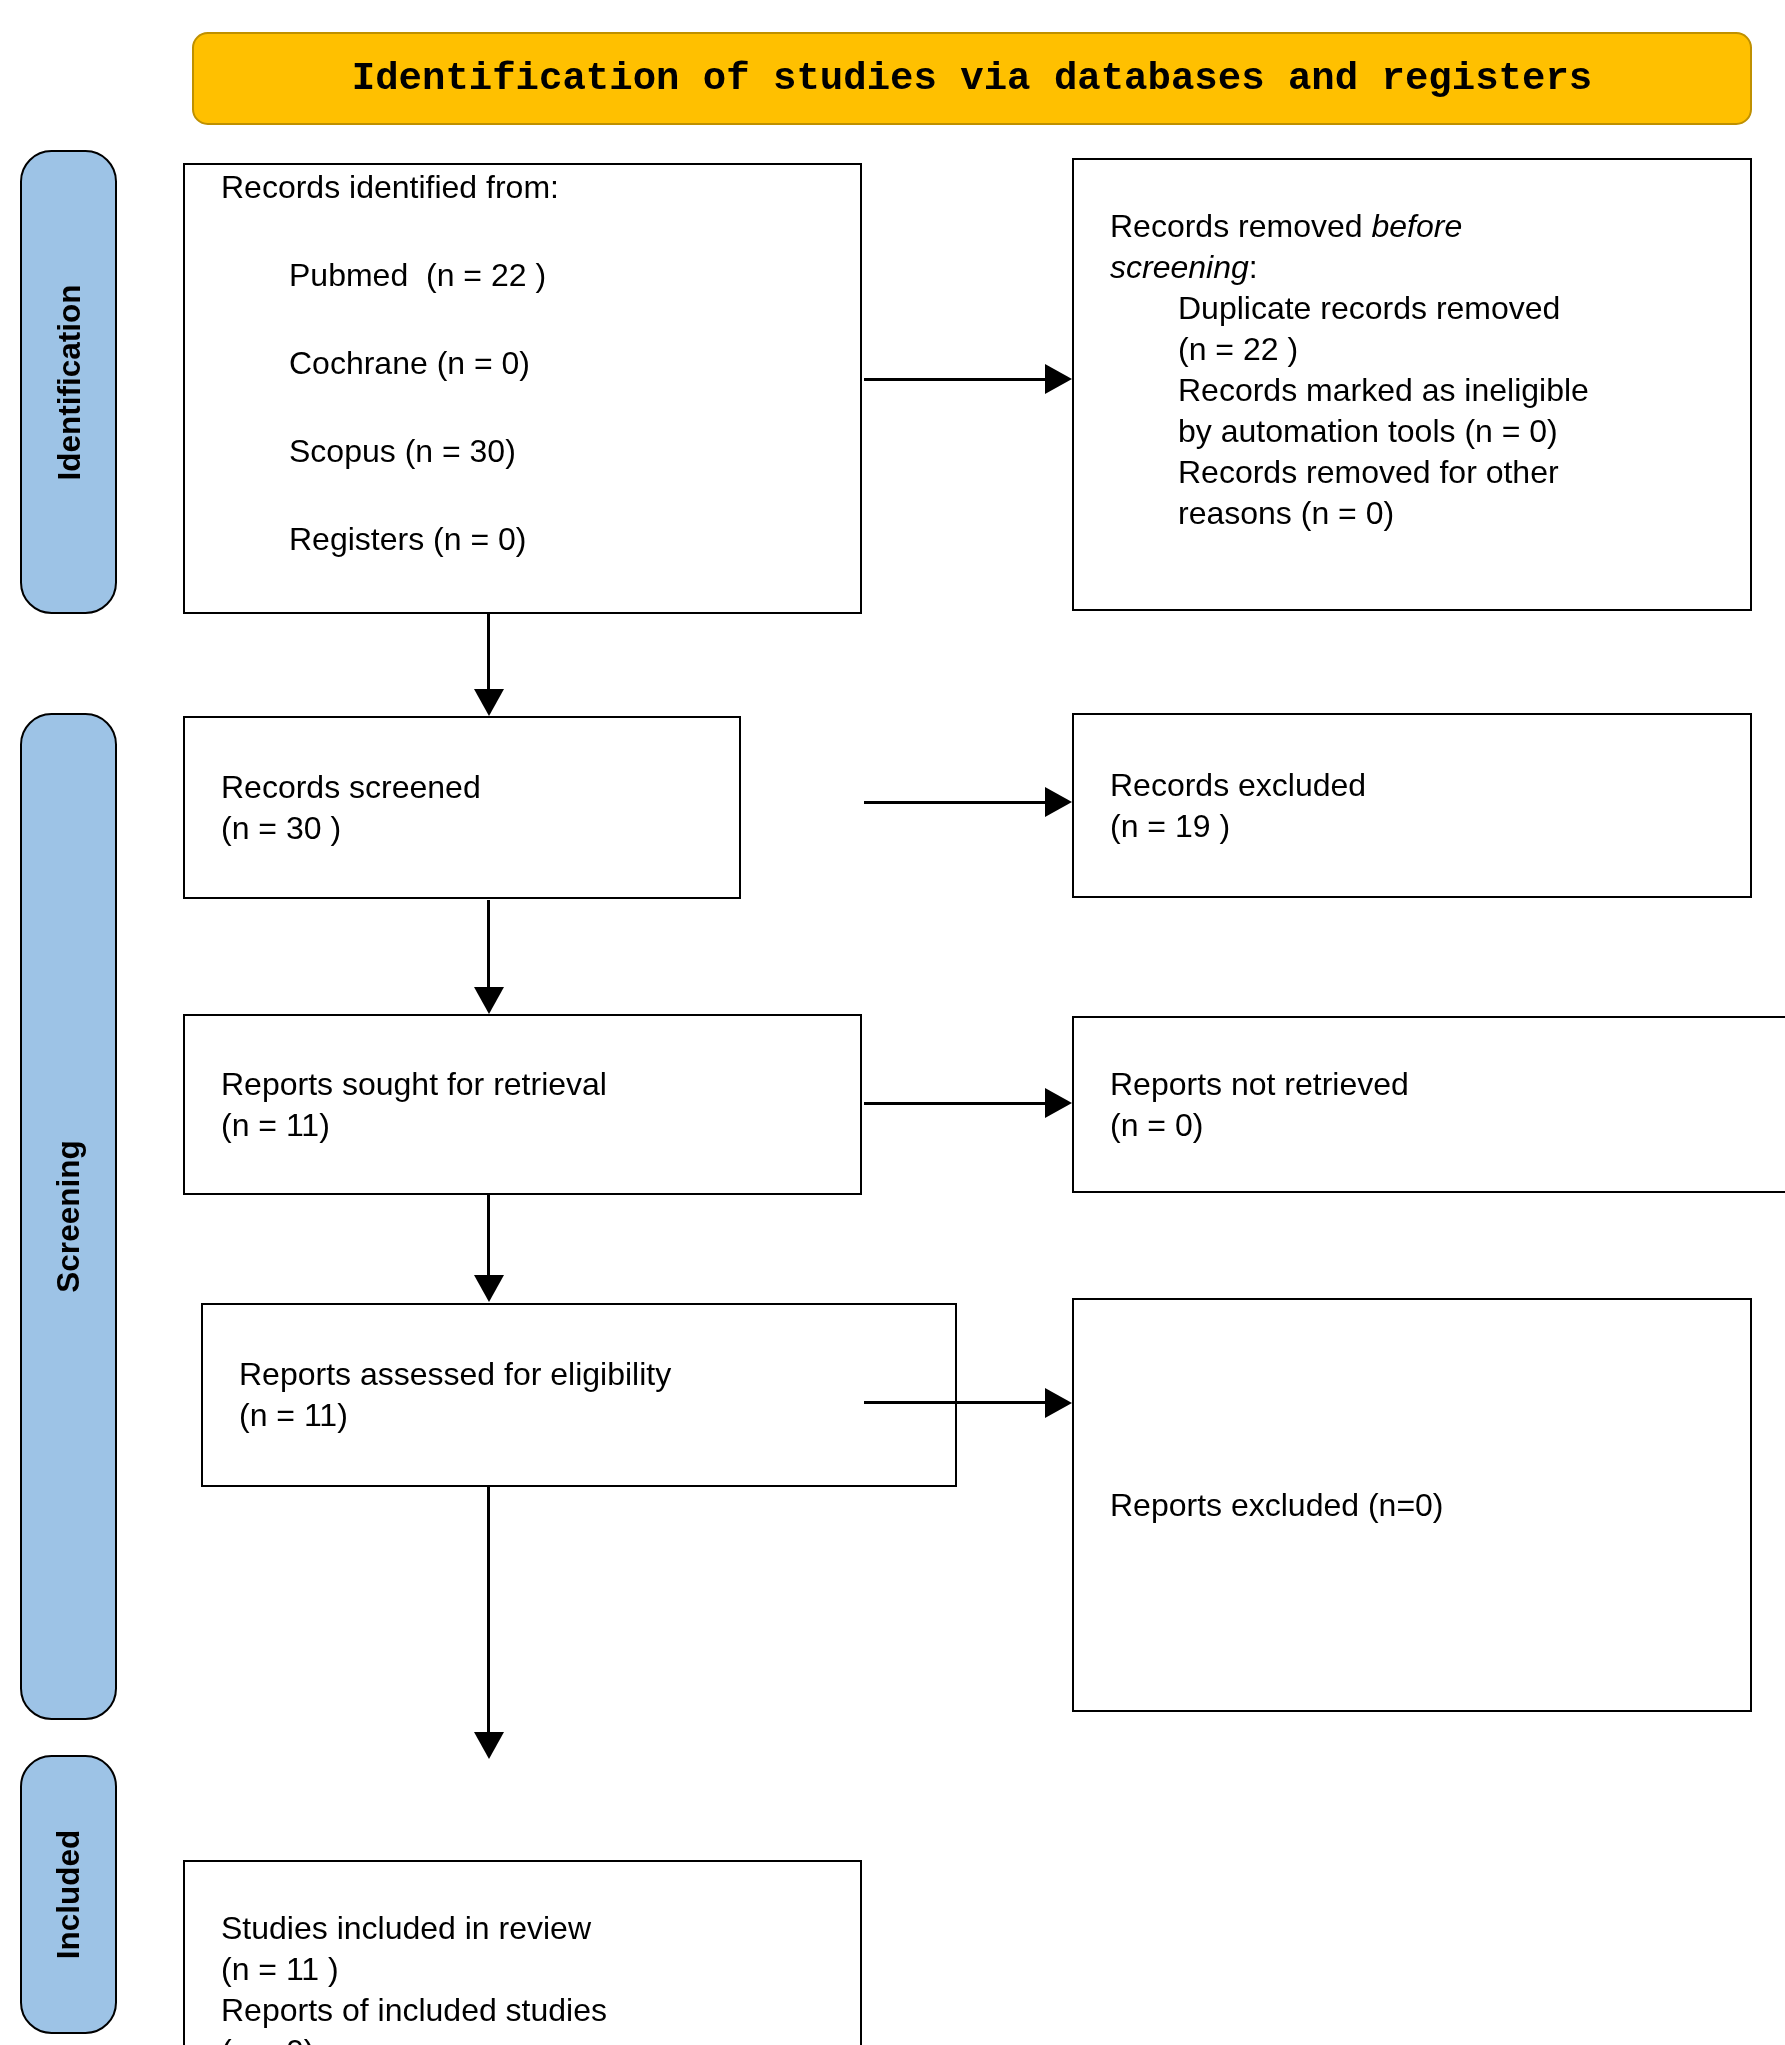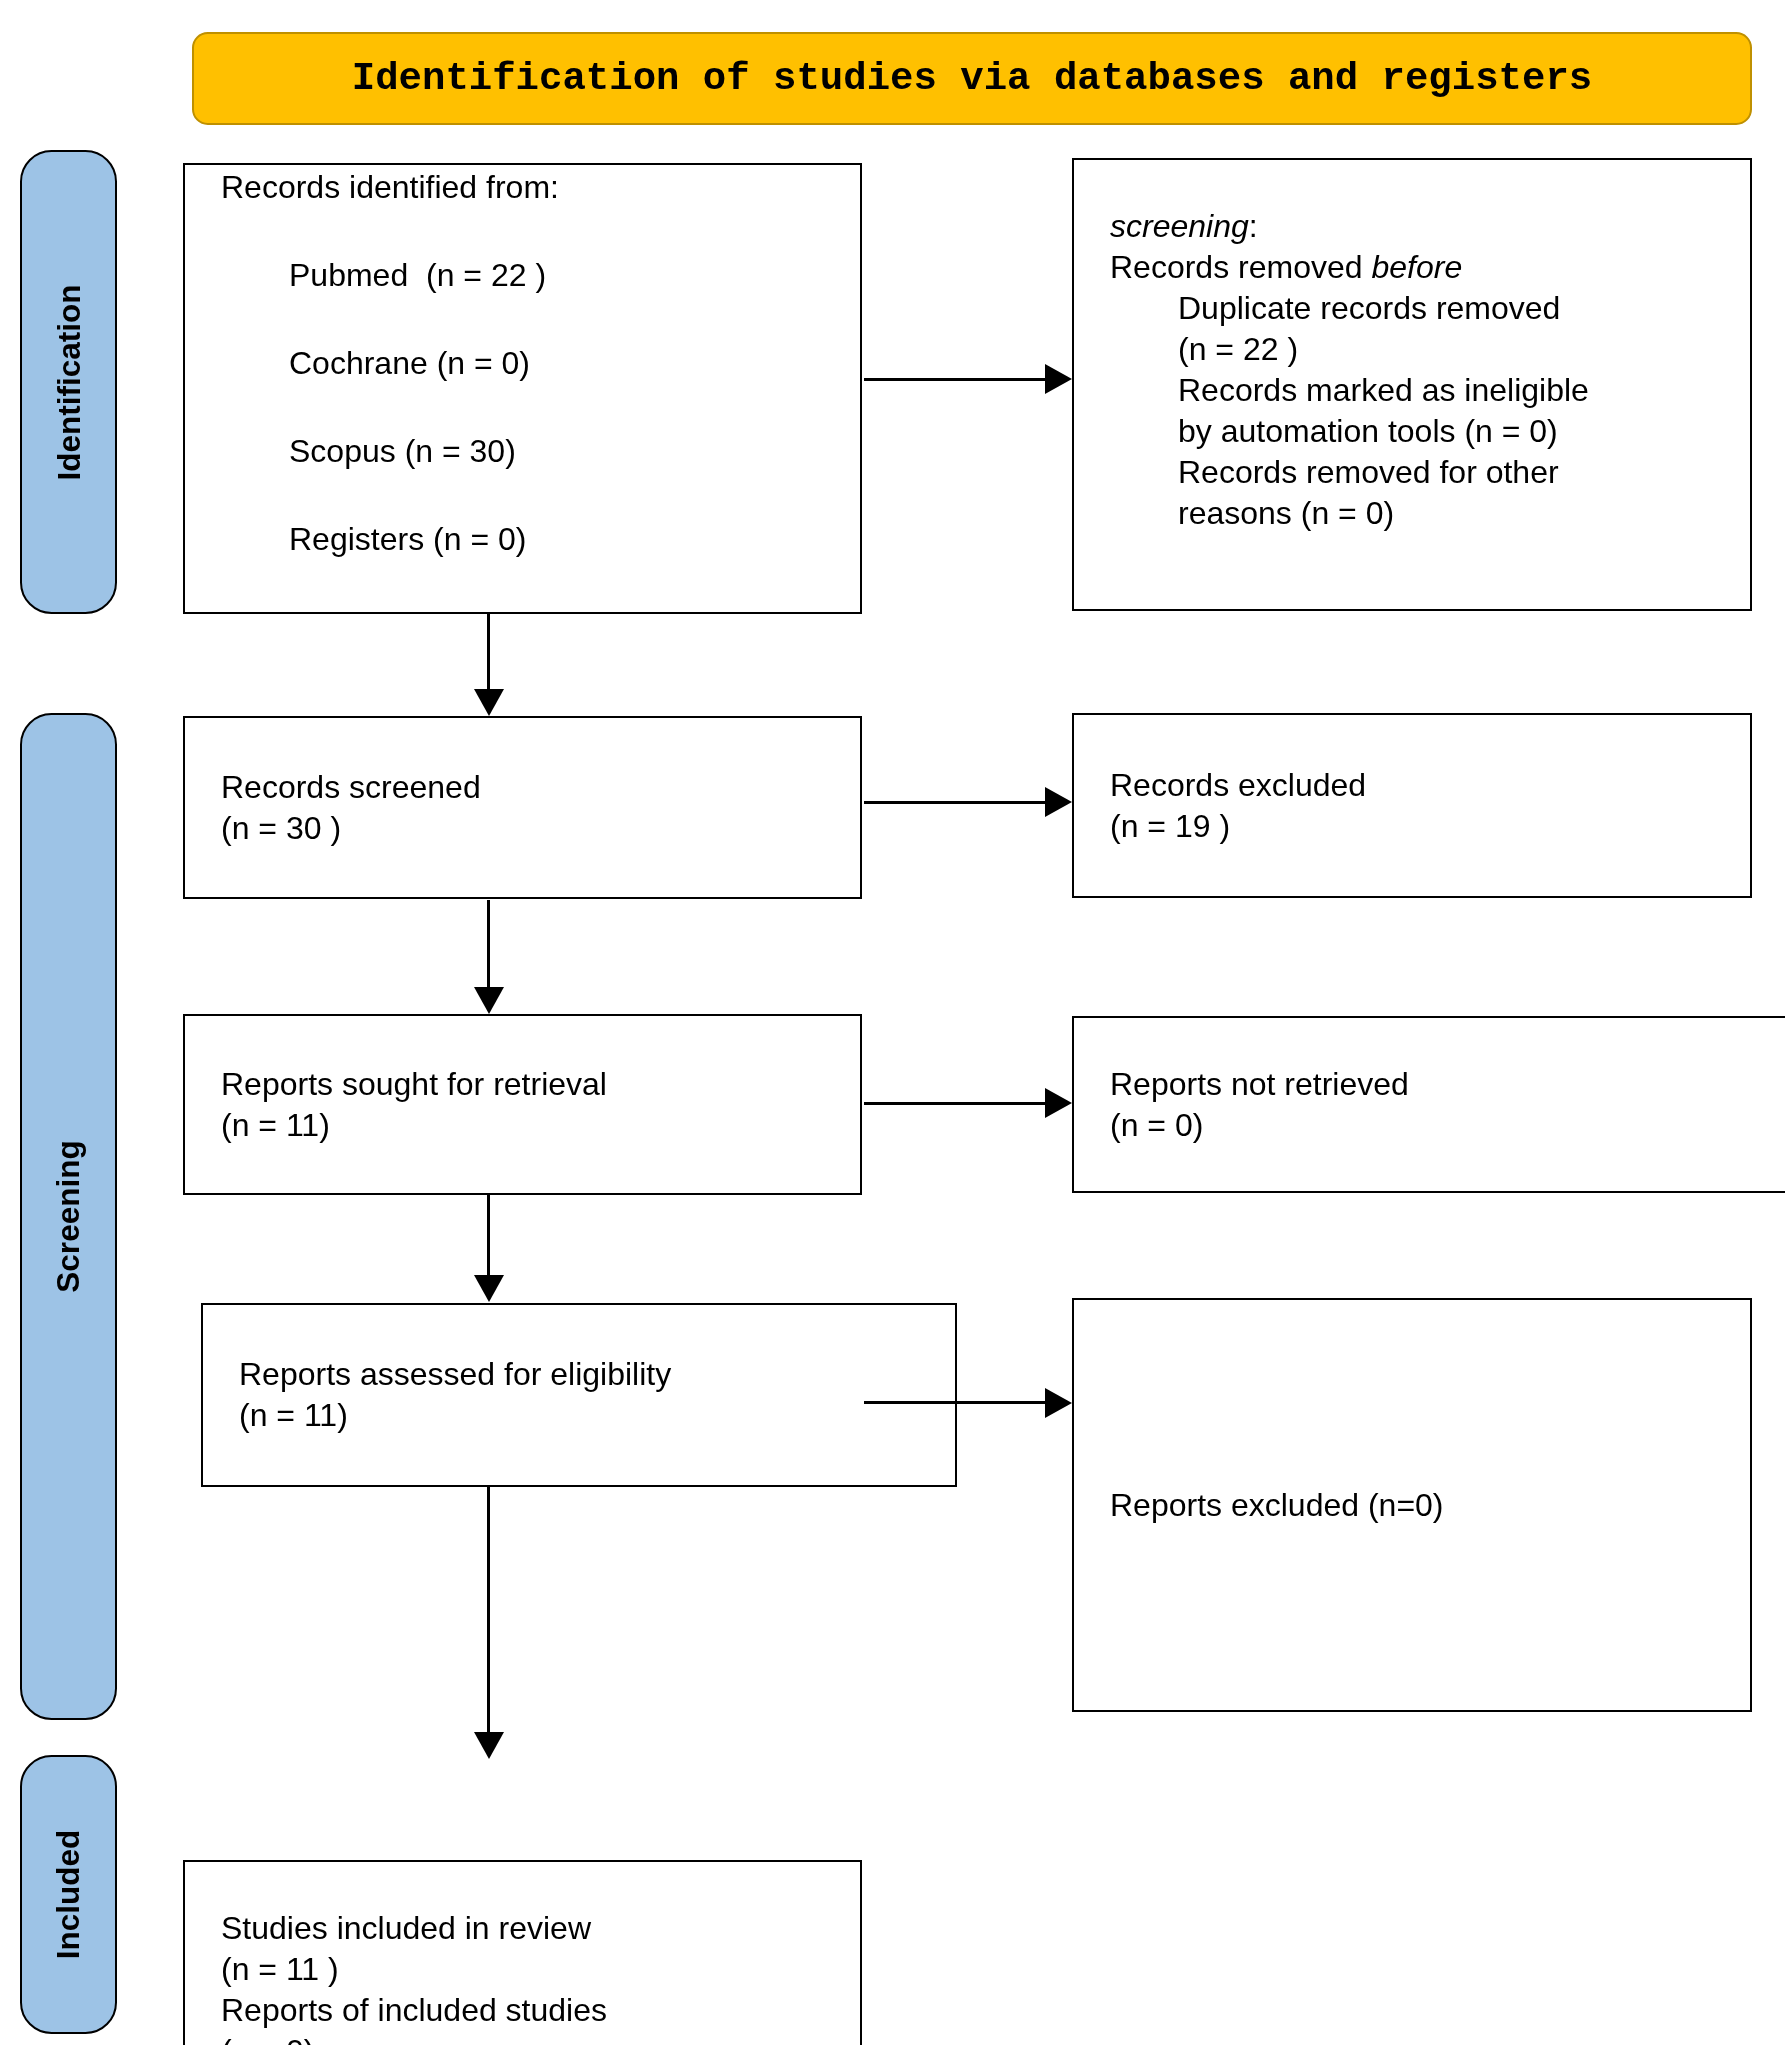--- a/index.html
+++ b/index.html
@@ -56,21 +56,21 @@
     display: flex; flex-direction: column; justify-content: center;
     padding: 14.3px 26px 14.3px 36px;
     font-size: 32px;
     line-height: 41px;
   }
   .line { white-space: pre-wrap; }
   .indent { padding-left: 68px; }
 
   #box-identified        { left: 183px;  top: 163px;  width: 679px; height: 451px; padding-bottom: 64px; gap: 47px; }
   #box-removed           { left: 1072px; top: 158px;  width: 680px; height: 453px; padding-bottom: 43px; }
-  #box-screened          { left: 183px;  top: 716px; width: 679px; height: 183px; }
+  #box-screened          { left: 183px;  top: 716px; width: 558px; height: 183px; }
   #box-records-excluded  { left: 1072px; top: 713px;  width: 680px; height: 185px; }
   #box-sought            { left: 183px;  top: 1014px; width: 679px; height: 181px; }
   #box-not-retrieved     { left: 1072px; top: 1016px; width: 803px; height: 177px; }
   #box-assessed          { left: 183px;  top: 1303px; width: 756px; height: 184px; margin-left: 18px; }
   #box-reports-excluded  { left: 1072px; top: 1298px; width: 680px; height: 414px; }
   #box-included          { left: 183px;  top: 1860px; width: 679px; height: 259px; }
 
   
   .hline { position: absolute; height: 2.9px; background: var(--arrow, #000000); }
   .head-right {
@@ -126,22 +126,22 @@
 
   <div class="fbox" id="box-identified">
     <div class="line">Records identified from:</div>
     <div class="line indent">Pubmed  (n = 22 )</div>
     <div class="line indent">Cochrane (n = 0)</div>
     <div class="line indent">Scopus (n = 30)</div>
     <div class="line indent">Registers (n = 0)</div>
   </div>
 
   <div class="fbox" id="box-removed">
+    <div class="line"><span>Records removed </span><i>before</i></div>
     <div class="line"><i>screening</i><span>:</span></div>
-    <div class="line"><span>Records removed </span><i>before</i></div>
     <div class="line indent">Duplicate records removed</div>
     <div class="line indent">(n = 22 )</div>
     <div class="line indent">Records marked as ineligible</div>
     <div class="line indent">by automation tools (n = 0)</div>
     <div class="line indent">Records removed for other</div>
     <div class="line indent">reasons (n = 0)</div>
   </div>
 
   <div class="fbox" id="box-screened">
     <div class="line">Records screened</div>

